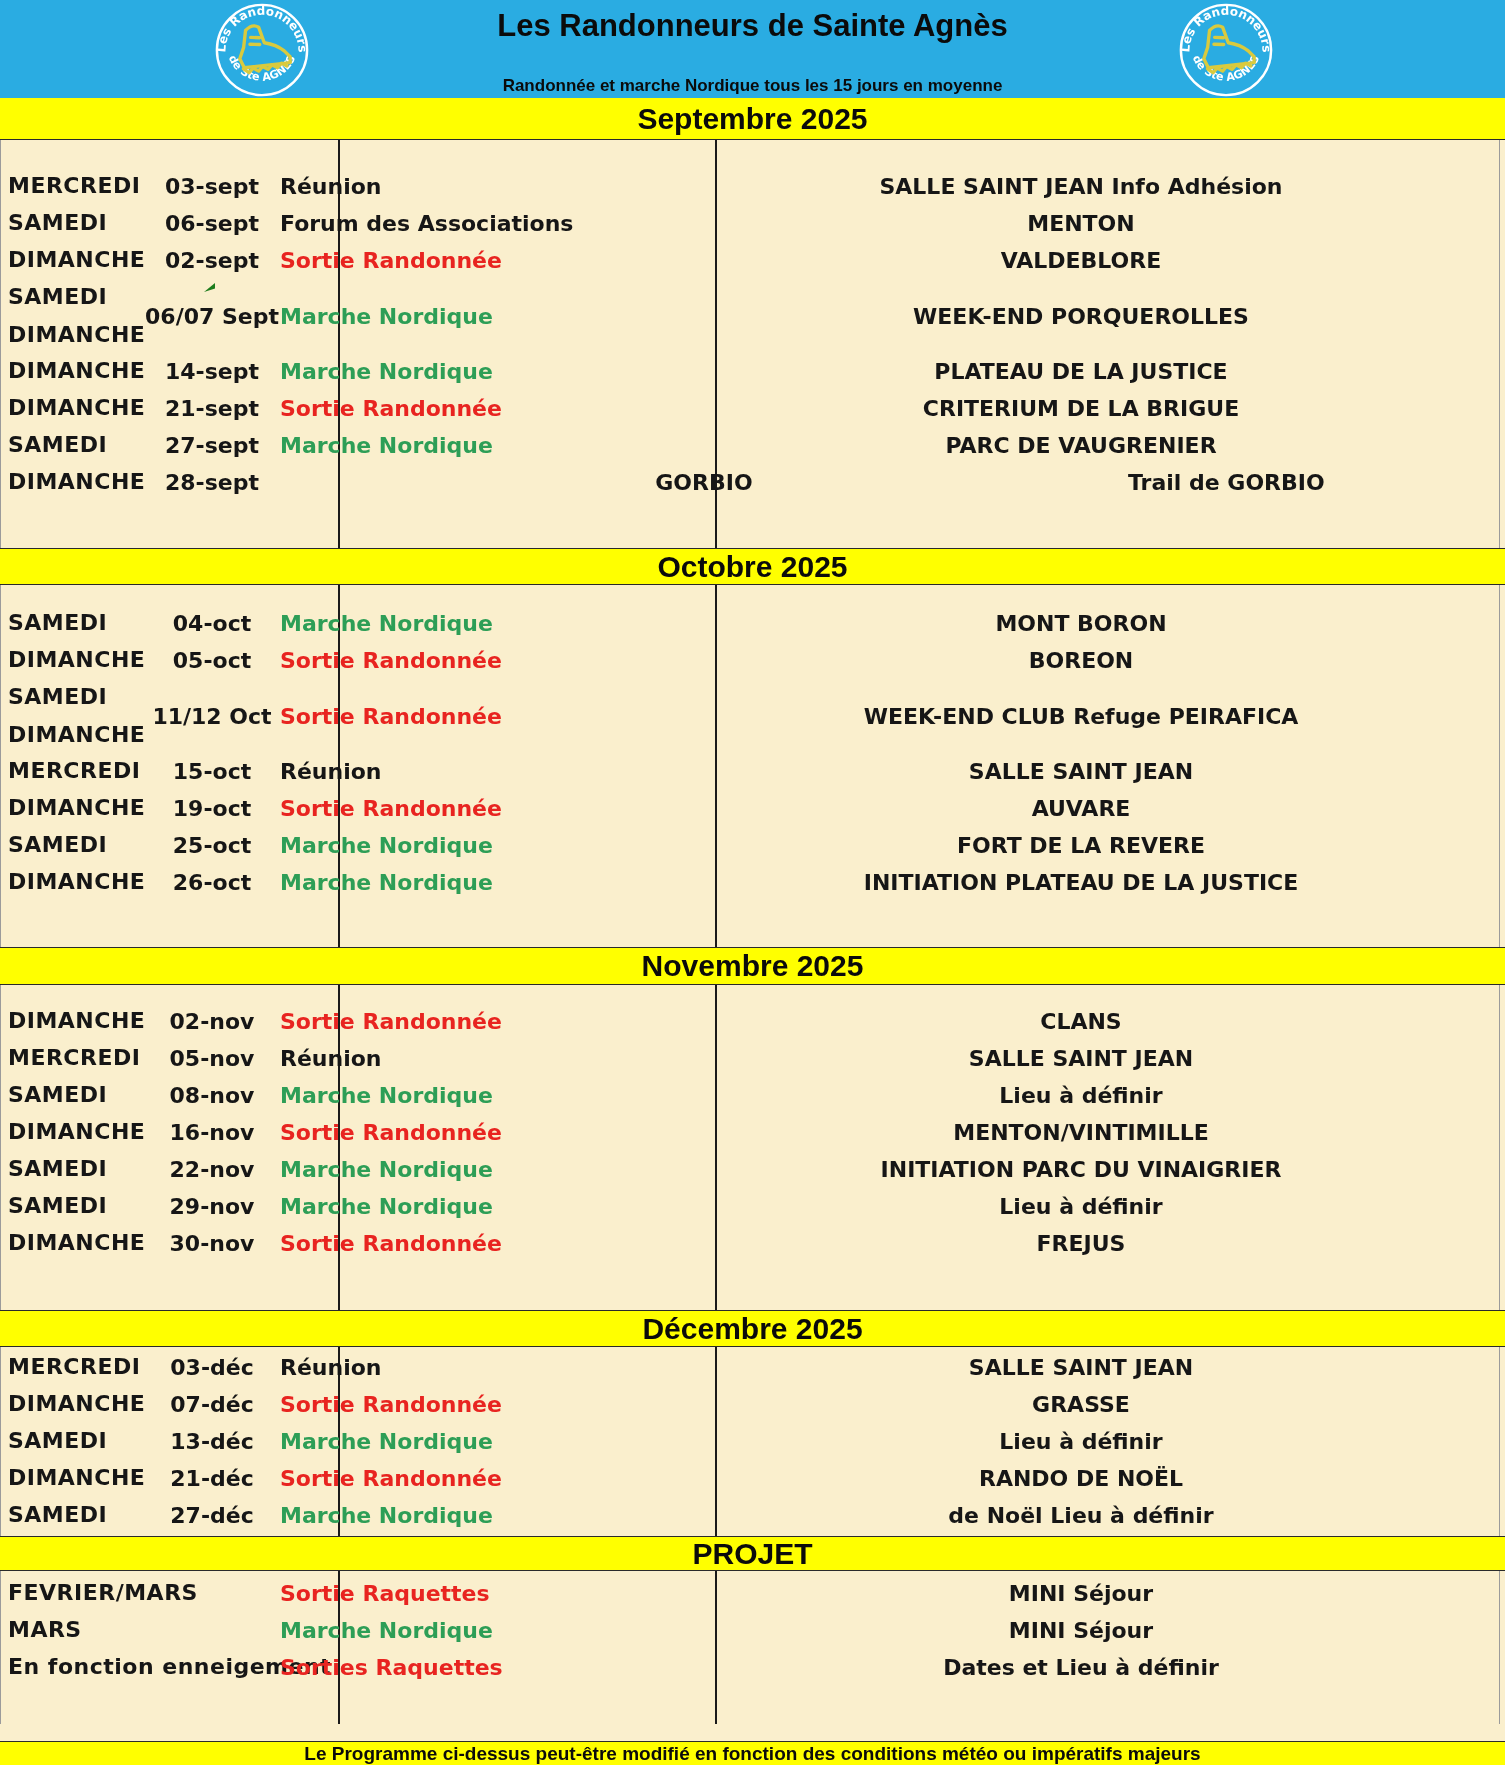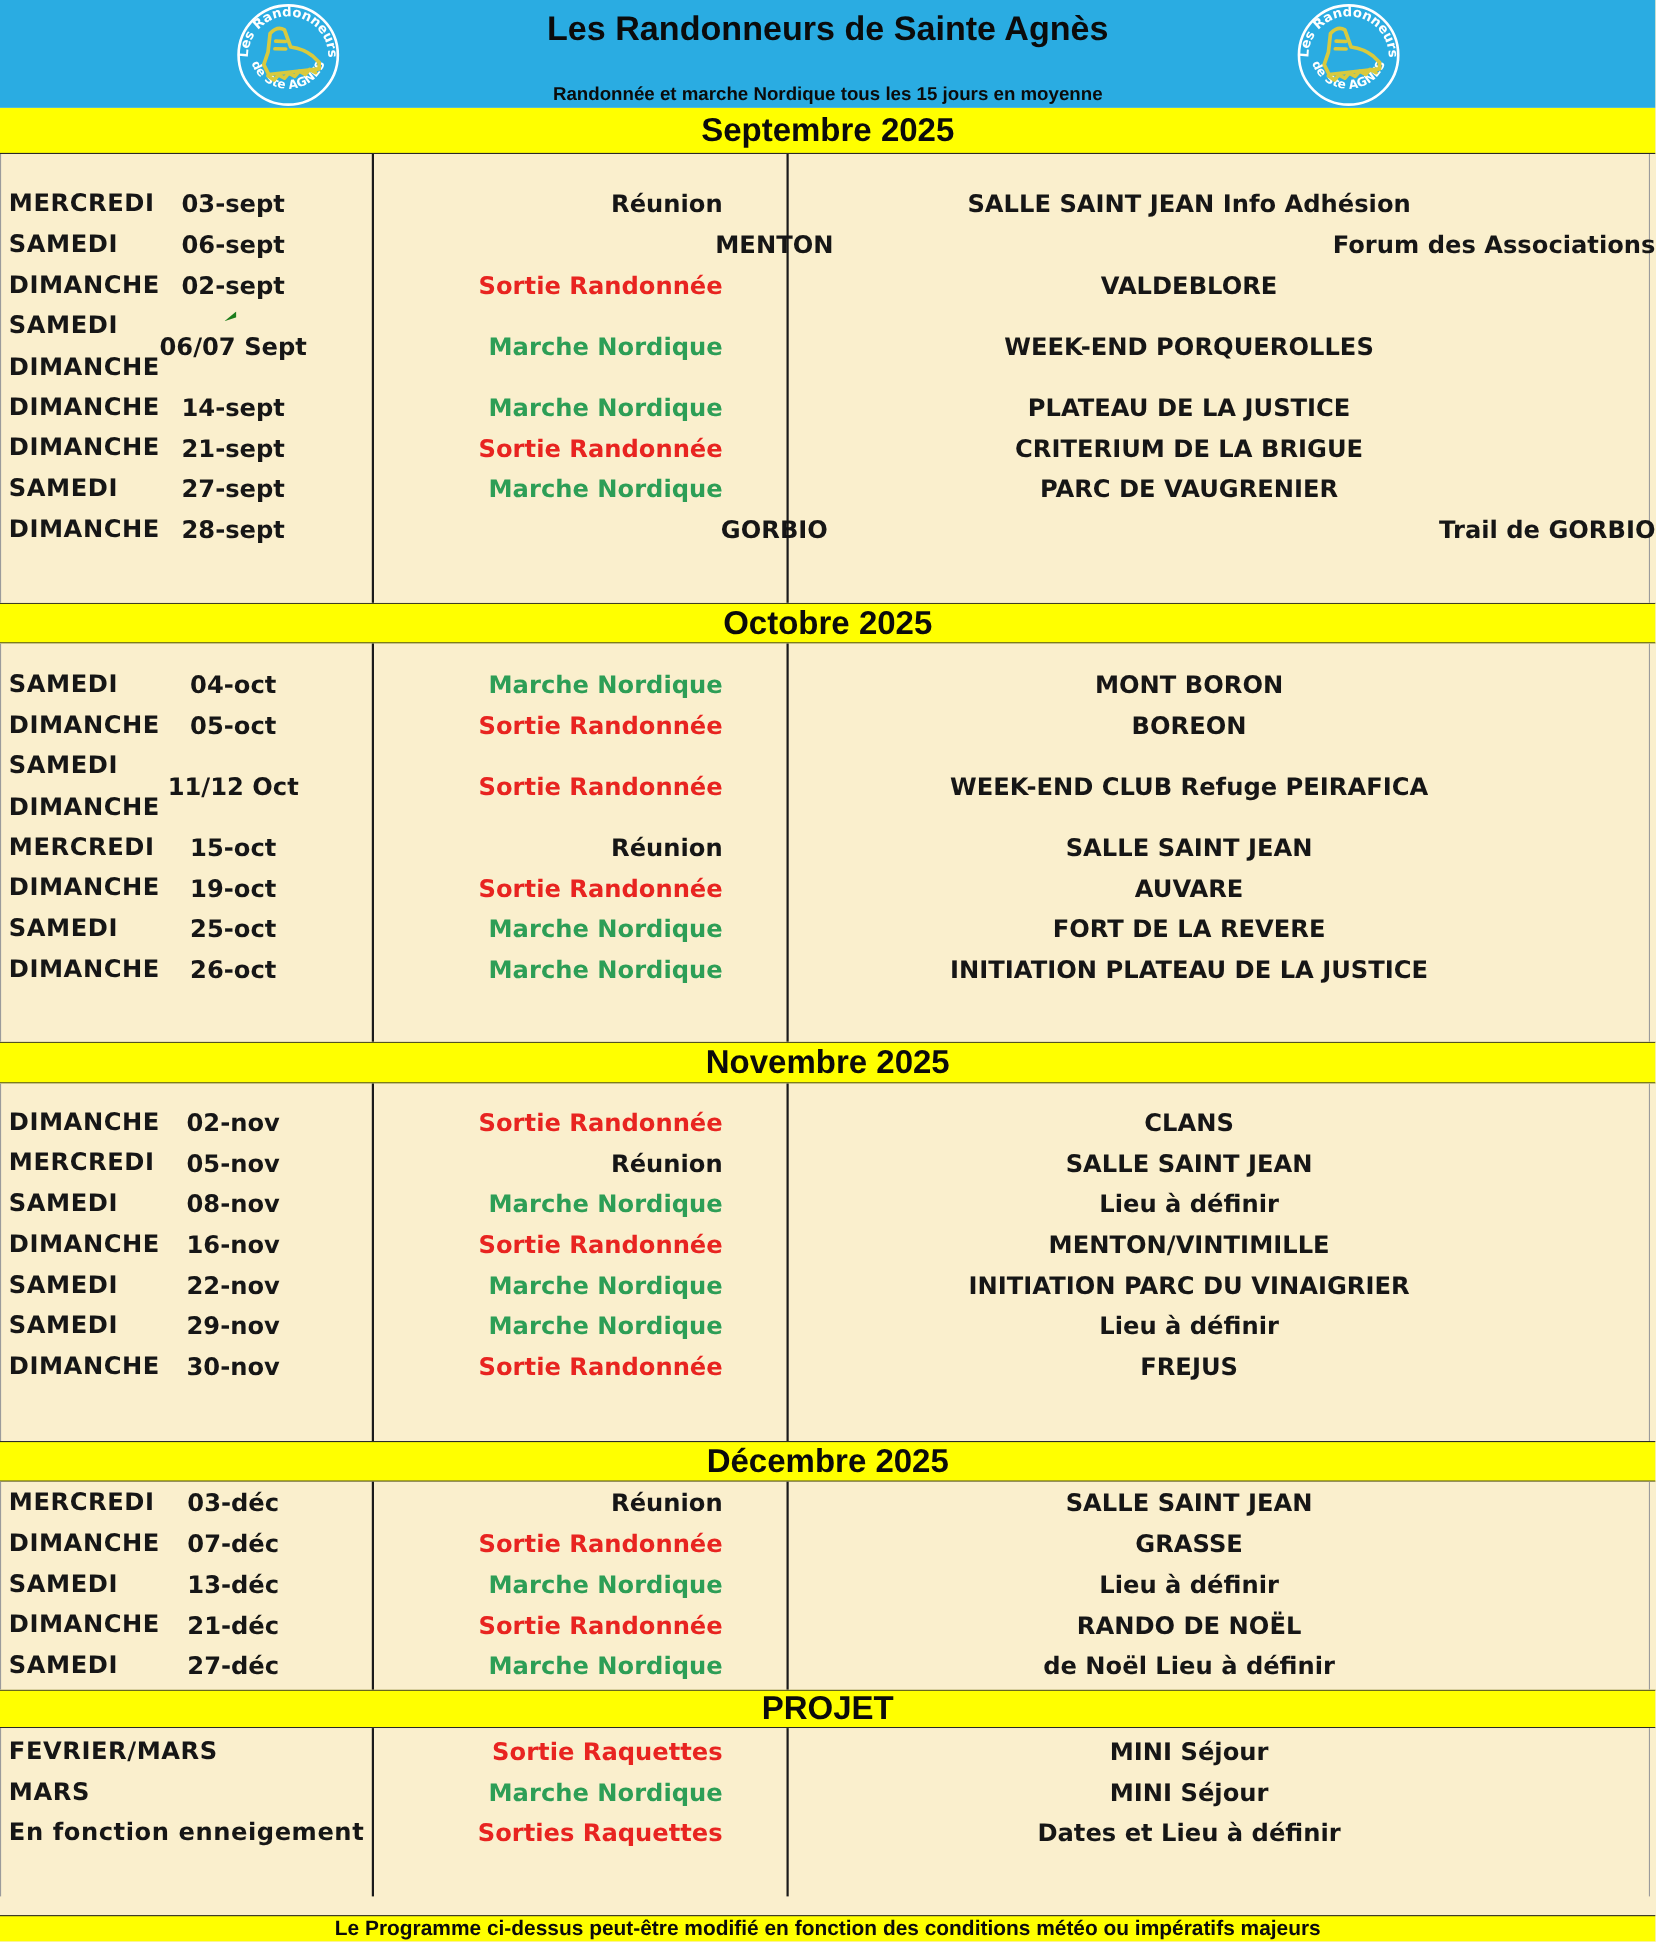--- a/index.html
+++ b/index.html
@@ -41,21 +41,21 @@
   .edge.l { left:0; } .edge.r { left:1499px; }
 
   
   .row { position:relative; display:flex; height:37px; font-size:22px; font-weight:bold; color:#161616; }
   .row.double { height:74px; }
   .c-day { width:280px; display:flex; padding-left:8px; }
   .days { flex:1 1 auto; min-width:0; display:flex; flex-direction:column; justify-content:center; }
   .double .days { justify-content:space-between; padding:6px 0; }
   .day { white-space:nowrap; letter-spacing:0.5px; line-height:1.1; }
   .date { width:136px; flex:0 0 auto; align-self:center; text-align:center; white-space:nowrap; }
-  .c-act { width:377px; display:flex; align-items:center; justify-content:flex-end; }
+  .c-act { width:377px; display:flex; align-items:center; justify-content:flex-start; }
   .c-loc { flex:1; display:flex; align-items:center; justify-content:center; white-space:nowrap; }
   .t-plain { color:#161616; }
   .t-rando { color:var(--accent_red,#e82420); }
   .t-nordique { color:var(--accent_green,#2d9e56); }
   .marker { position:absolute; left:204px; top:4px; width:11px; height:9px;
             background:#1c7c1c; clip-path:polygon(0 100%, 100% 0, 100% 60%); }
 
   
   .footer { height:24px; background:var(--band_yellow,#ffff00); border-top:1px solid #2a2a2a;
             display:flex; align-items:center; justify-content:center; flex:0 0 auto; margin-top:auto; }
@@ -129,25 +129,25 @@
     </div>
   </div>
 
   <div class="row">
     <div class="cell c-day">
       <span class="days">
                 <span class="day">SAMEDI</span>
               </span>
       <span class="date">06-sept</span>
     </div>
+    <div class="cell c-act">
+      <span class="t-plain">Forum des Associations</span>
+    </div>
     <div class="cell c-loc">
       <span>MENTON</span>
-    </div>
-    <div class="cell c-act">
-      <span class="t-plain">Forum des Associations</span>
     </div>
   </div>
 
   <div class="row">
     <div class="cell c-day">
       <span class="days">
                 <span class="day">DIMANCHE</span>
               </span>
       <span class="date">02-sept</span>
     </div>

